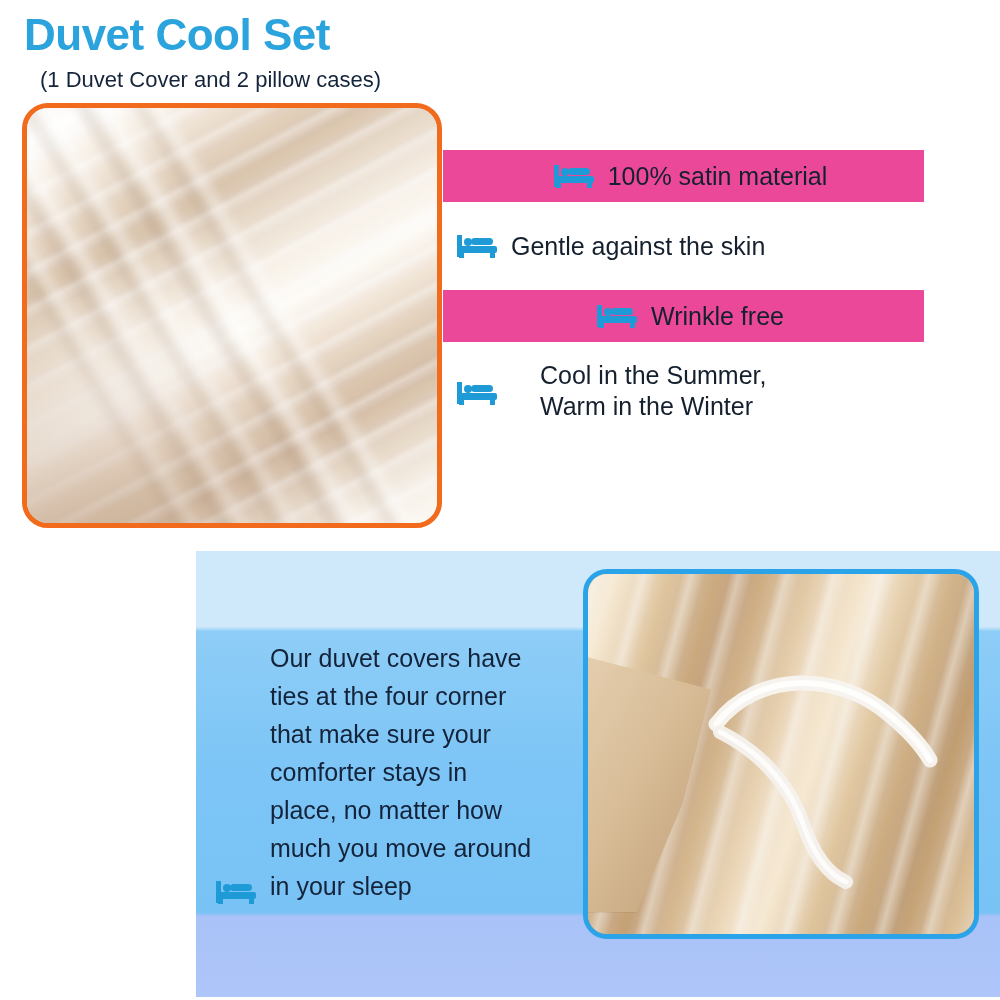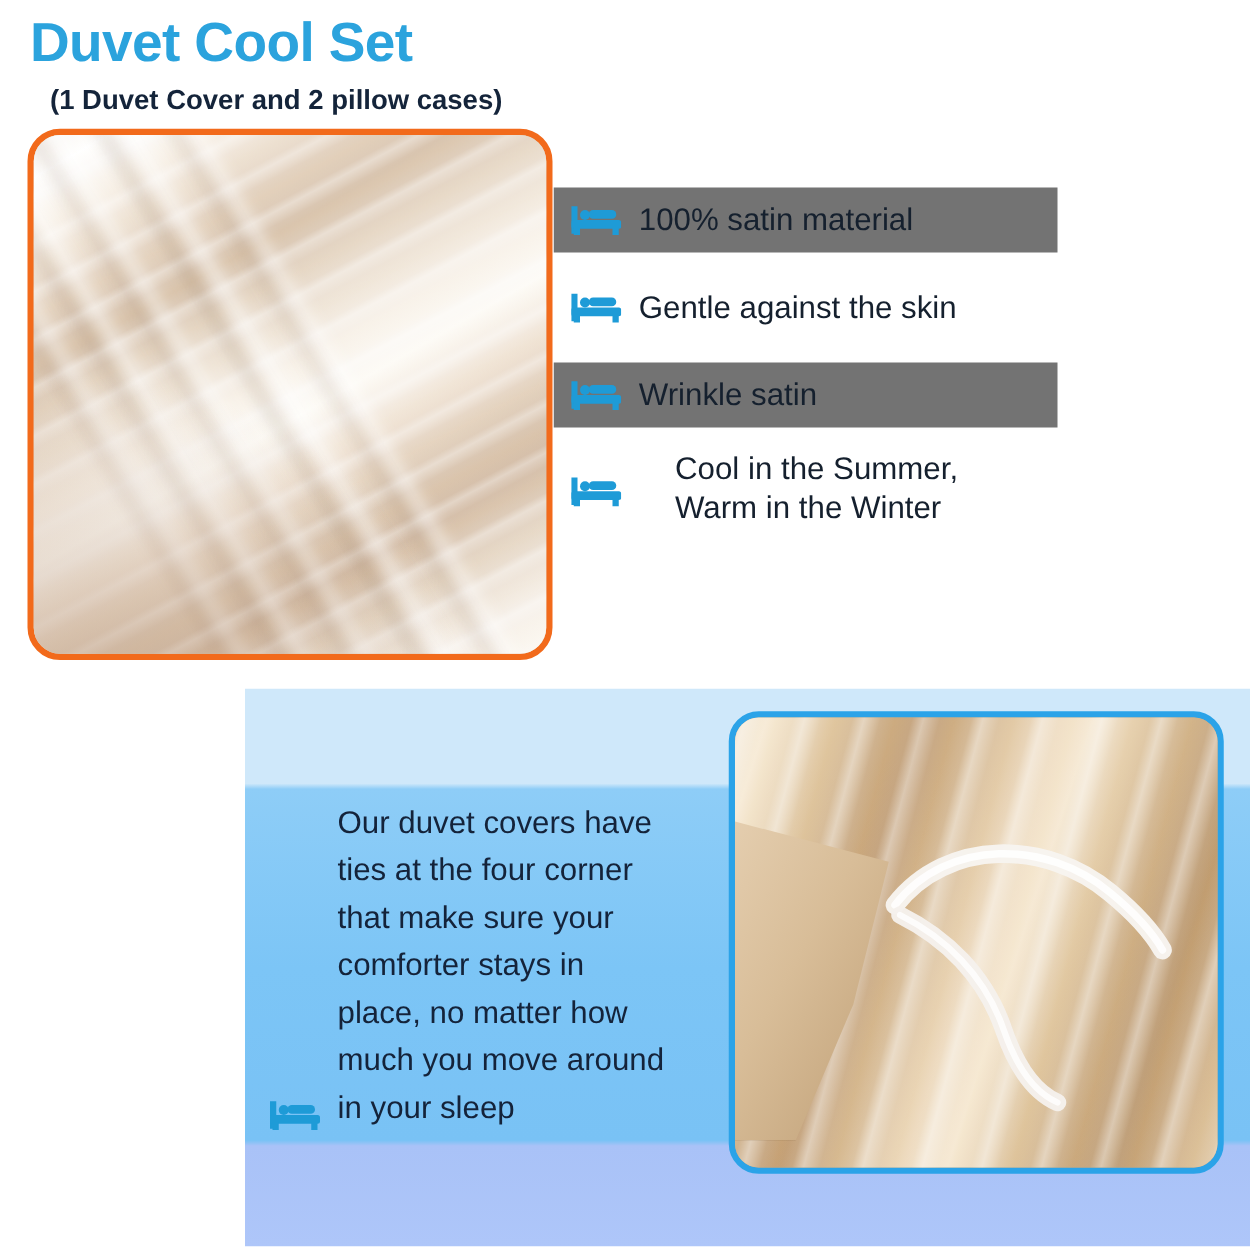--- a/index.html
+++ b/index.html
@@ -12,21 +12,21 @@
 
   
   #title-block { position:absolute; left:0; top:0; width:470px; height:105px; }
   #main-title {
     position:absolute; left:24px; top:12px;
     font-size:44px; font-weight:bold; letter-spacing:-0.5px;
     color:#2BA3DD; line-height:1.05; white-space:nowrap;
   }
   #sub-title {
     position:absolute; left:40px; top:68px;
-    font-size:22px; font-weight:bold; color:#14243a;
+    font-size:22px; font-weight:normal; color:#14243a;
     line-height:1.1; white-space:nowrap;
   }
 
   
   #fabric-photo {
     position:absolute; left:22px; top:103px;
     width:420px; height:425px;
     border:5px solid #F26A1B;
     border-radius:26px;
     overflow:hidden;
@@ -66,21 +66,21 @@
   }
 
   
   #feature-list { position:absolute; left:443px; top:150px; width:420px; }
   .feature-row {
     position:relative;
     display:flex; align-items:center;
     padding:0 0 0 14px;
     min-height:52px;
   }
-  .feature-row.band { background:#737373; width:403px; }
+  .feature-row.band { background:#ec4899; width:481px;justify-content:center; }
   .feature-row.plain { background:transparent; }
   .feature-text {
     font-size:25px; color:#15202e; line-height:1.22;
     white-space:pre-line; padding-left:14px;
   }
   .bed-icon { flex:0 0 auto; width:40px; height:26px; display:block; }
 
   
   #bottom-panel {
     position:absolute; left:196px; top:551px;
@@ -189,21 +189,21 @@
 
   <div class="feature-row band">
     <svg class="bed-icon" viewBox="0 0 40 26">
       <rect x="0" y="2" width="5" height="22" fill="#1E9BD7"></rect>
       <circle cx="11" cy="9" r="4" fill="#1E9BD7"></circle>
       <rect x="14" y="5" width="22" height="7" rx="3.5" fill="#1E9BD7"></rect>
       <rect x="0" y="13" width="40" height="7" rx="2" fill="#1E9BD7"></rect>
       <rect x="2" y="19" width="5" height="6" fill="#1E9BD7"></rect>
       <rect x="33" y="19" width="5" height="6" fill="#1E9BD7"></rect>
     </svg>
-    <div class="feature-text">Wrinkle satin</div>
+    <div class="feature-text">Wrinkle free</div>
   </div>
 
   <div style="height:18px"></div>
 
   <div class="feature-row plain" style="align-items:center;gap:29px;">
     <svg class="bed-icon" style="margin-top:5px;" viewBox="0 0 40 26">
       <rect x="0" y="2" width="5" height="22" fill="#1E9BD7"></rect>
       <circle cx="11" cy="9" r="4" fill="#1E9BD7"></circle>
       <rect x="14" y="5" width="22" height="7" rx="3.5" fill="#1E9BD7"></rect>
       <rect x="0" y="13" width="40" height="7" rx="2" fill="#1E9BD7"></rect>

